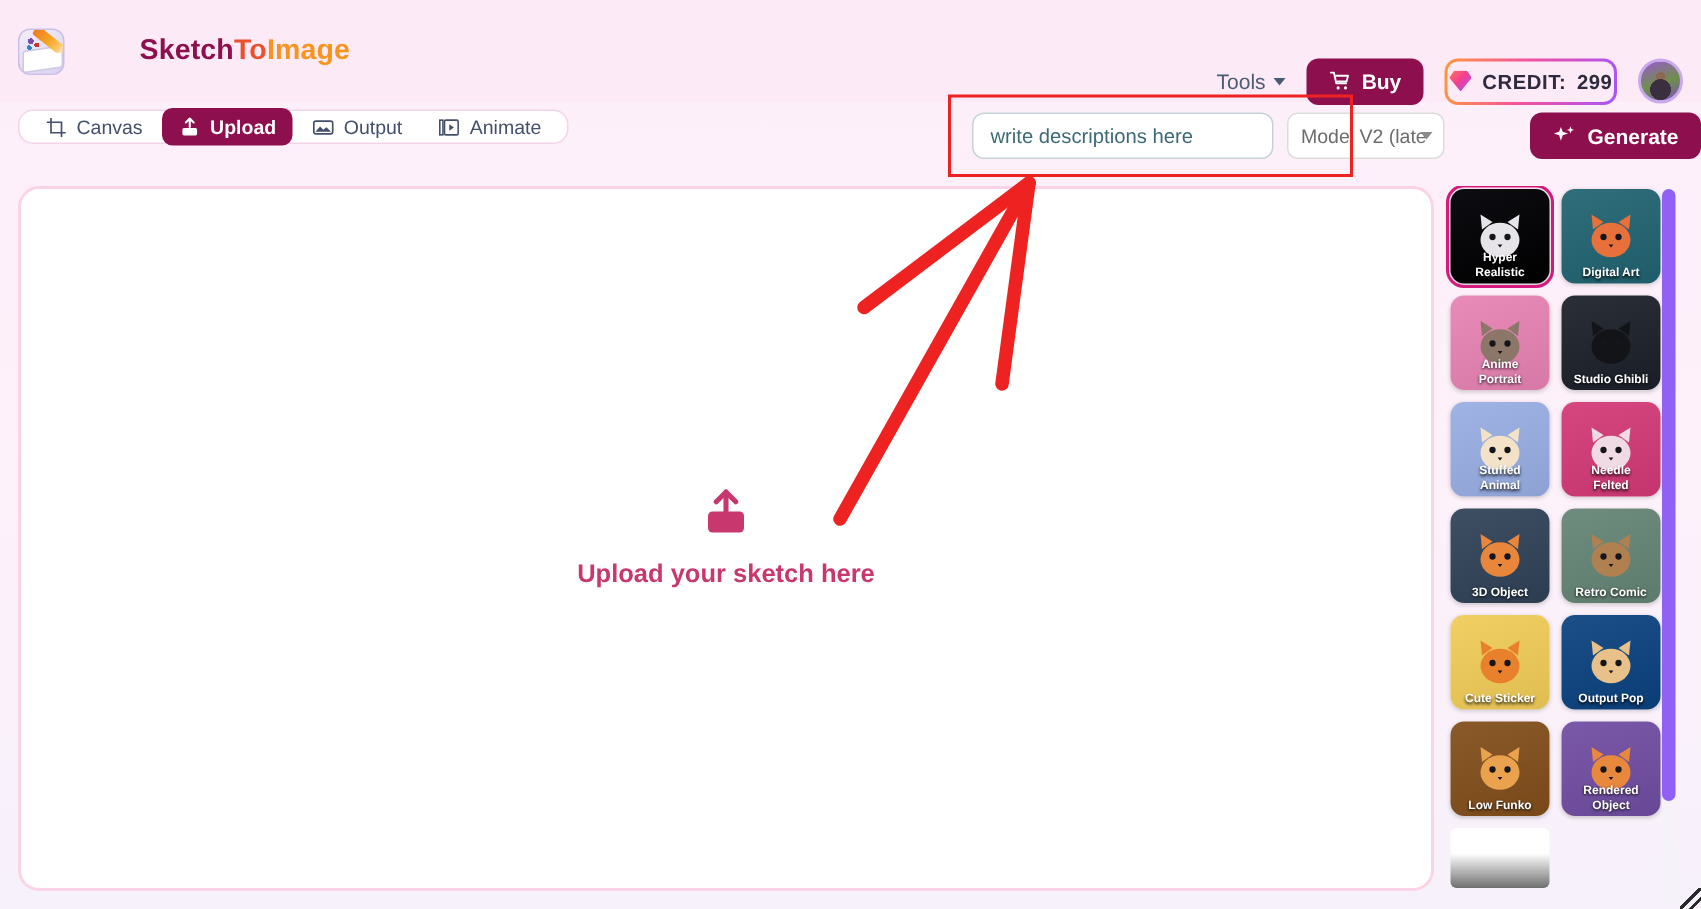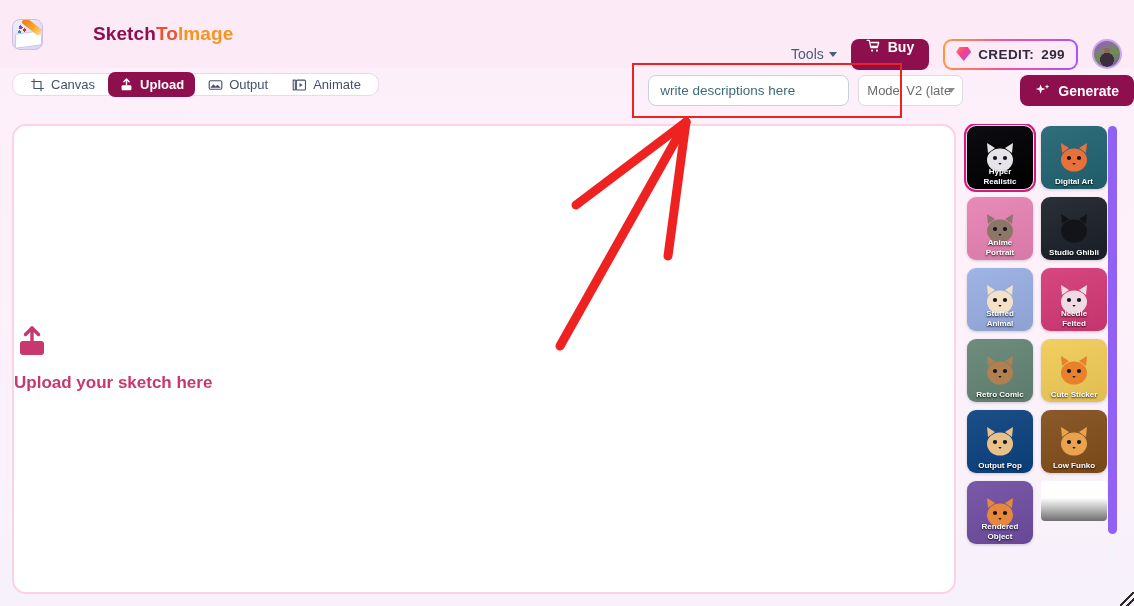--- a/index.html
+++ b/index.html
@@ -68,31 +68,31 @@
     font-family: inherit;
   }
   .caret-down {
     width: 0; height: 0;
     border-left: 4px solid transparent; border-right: 4px solid transparent;
     border-top: 5px solid #4b5b73; display: inline-block;
   }
   .buy-btn {
     background: #8e0f4e; color: #fff; border: none; border-radius: 8px;
     height: 31px; padding: 0 15px; font-size: 14px; font-weight: bold;
-    display: flex; gap: 7px; cursor: pointer;
+    display: flex; align-items: center; gap: 7px; cursor: pointer;
     font-family: inherit;
   }
   .credit-badge {
     height: 31px; border-radius: 9px; padding: 2px;
     background: linear-gradient(100deg,#ff9a3c 0%,#f5519b 45%,#a855f7 100%);
     display: flex; align-items: center; cursor: pointer;
   }
   .credit-inner {
     background: #fdeaf7; border-radius: 7px; height: 100%;
-    display: flex; align-items: center; gap: 7px; padding: 0 11px;
+    display: flex; align-items: center; gap: 7px; padding: 0 1px;
     font-size: 13.5px; font-weight: bold; color: #2f2a3d; letter-spacing: .4px;
     white-space: nowrap;
   }
   .gem {
     width: 15px; height: 14px; flex: none;
     background: linear-gradient(135deg,#ff7a59 0%,#f43f8e 45%,#a855f7 100%);
     clip-path: polygon(50% 100%, 0% 35%, 22% 0%, 78% 0%, 100% 35%);
   }
   .avatar {
     width: 30px; height: 30px; border-radius: 50%;
@@ -161,21 +161,21 @@
     border: 2px solid #ef2222; pointer-events: none;
   }
   .annot-arrow { position: absolute; left: 0; top: 0; width: 1134px; height: 606px;
     pointer-events: none; }
 
   
   .canvas {
     position: absolute; left: 12px; top: 124px;
     width: 944px; height: 470px;
     background: #ffffff; border: 2px solid #fbd3e7; border-radius: 14px;
-    display: flex; flex-direction: column; justify-content: center;
+    display: flex; flex-direction: column; align-items: center; justify-content: center;
     gap: 13px;
   }
   .upload-ico { width: 36px; height: 34px; }
   .upload-text { font-size: 17px; font-weight: bold; color: #c9376f; }
 
   
   .stylepanel {
     position: absolute; left: 964px; top: 124px;
     width: 152px; height: 482px;
     overflow: hidden;
@@ -379,20 +379,31 @@
           <svg viewBox="0 0 40 40" class="cat-face">
             <path d="M8 14 L7 4 L15 9 Z" fill="#f0dbe4"></path>
             <path d="M32 14 L33 4 L25 9 Z" fill="#f0dbe4"></path>
             <ellipse cx="20" cy="21" rx="13" ry="11.5" fill="#f0dbe4"></ellipse>
             <circle cx="15" cy="19" r="2.1" fill="#15151c"></circle>
             <circle cx="25" cy="19" r="2.1" fill="#15151c"></circle>
             <path d="M18.4 24 L21.6 24 L20 26 Z" fill="#15151c"></path>
           </svg>
           <div class="style-label">Needle<br>Felted</div>
         </div>
+        <div class="style-card" style="background: linear-gradient(160deg, rgb(62, 78, 99) 0%, rgb(44, 60, 81) 100%);">
+          <svg viewBox="0 0 40 40" class="cat-face">
+            <path d="M8 14 L7 4 L15 9 Z" fill="#e8873c"></path>
+            <path d="M32 14 L33 4 L25 9 Z" fill="#e8873c"></path>
+            <ellipse cx="20" cy="21" rx="13" ry="11.5" fill="#e8873c"></ellipse>
+            <circle cx="15" cy="19" r="2.1" fill="#15151c"></circle>
+            <circle cx="25" cy="19" r="2.1" fill="#15151c"></circle>
+            <path d="M18.4 24 L21.6 24 L20 26 Z" fill="#15151c"></path>
+          </svg>
+          <div class="style-label">3D Object</div>
+        </div>
         <div class="style-card" style="background: linear-gradient(160deg, rgb(111, 141, 127) 0%, rgb(93, 123, 109) 100%);">
           <svg viewBox="0 0 40 40" class="cat-face">
             <path d="M8 14 L7 4 L15 9 Z" fill="#b08050"></path>
             <path d="M32 14 L33 4 L25 9 Z" fill="#b08050"></path>
             <ellipse cx="20" cy="21" rx="13" ry="11.5" fill="#b08050"></ellipse>
             <circle cx="15" cy="19" r="2.1" fill="#15151c"></circle>
             <circle cx="25" cy="19" r="2.1" fill="#15151c"></circle>
             <path d="M18.4 24 L21.6 24 L20 26 Z" fill="#15151c"></path>
           </svg>
           <div class="style-label">Retro Comic</div>

